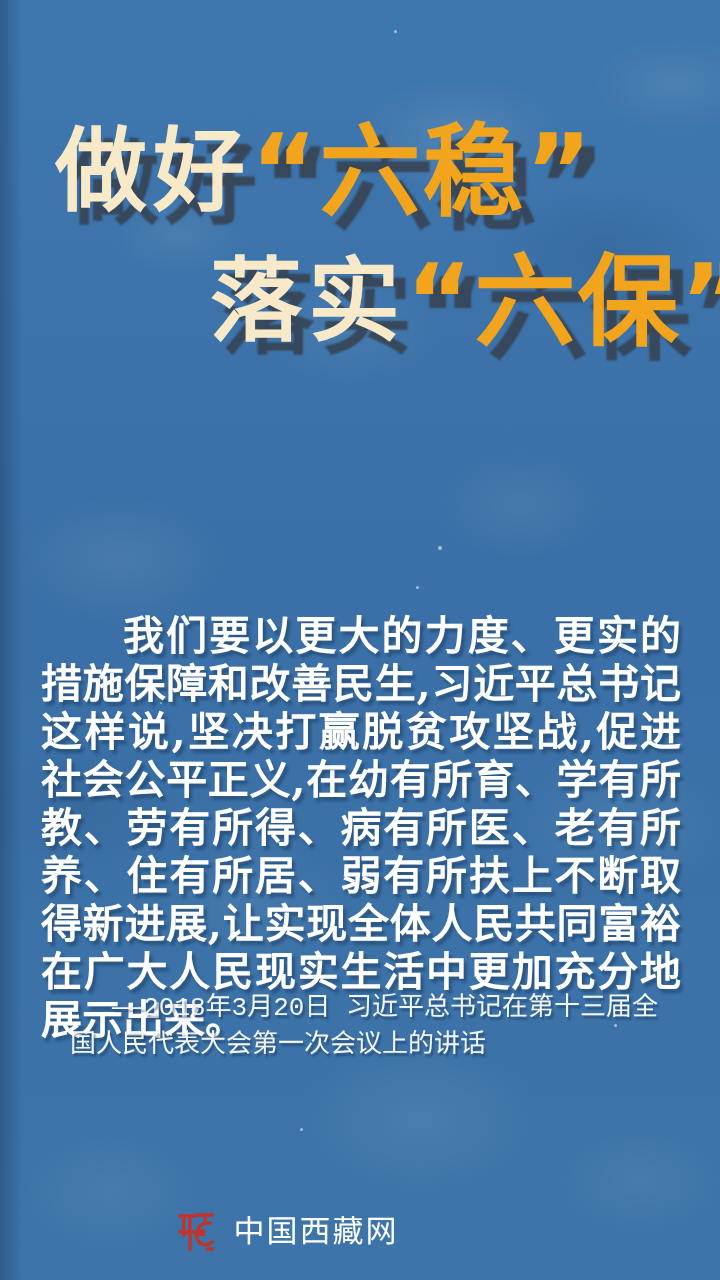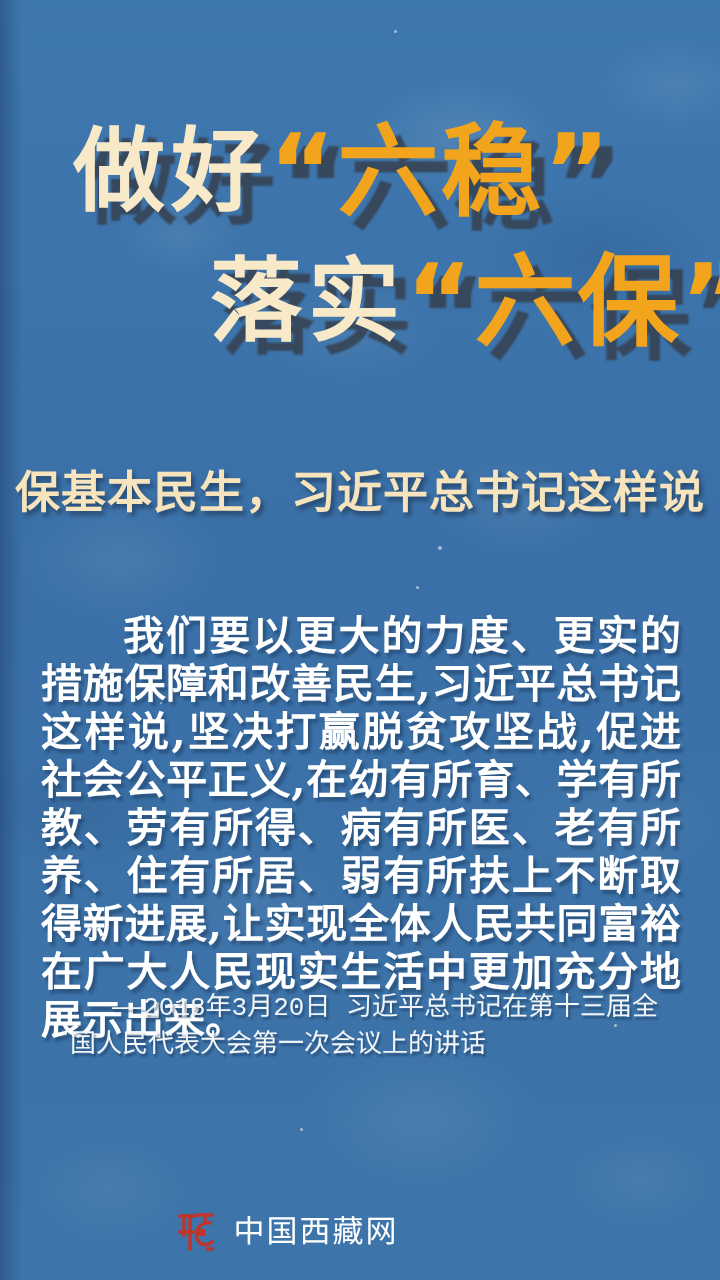--- a/index.html
+++ b/index.html
@@ -34,21 +34,21 @@
     background:rgba(255,255,255,.55);
     filter:blur(.6px);
   }
 
   
   .title-line{
     position:absolute; white-space:nowrap;
     font-family:"DejaVu Sans","Liberation Sans",sans-serif;
     font-weight:bold; line-height:1;
   }
-  .t-line1{ top:122px; left:73px; }
+  .t-line1{ top:122px; left:55px; }
   .t-line2{ top:252px; left:210px; }
   .t-cream{
     color:var(--title-cream,#f8e9c8);
     font-size:92px; letter-spacing:6px;
     text-shadow:12px 13px 2px rgba(54,62,76,.82);
   }
   .t-orange{
     color:var(--title-orange,#f1a41c);
     font-size:101px; letter-spacing:2px;
     text-shadow:13px 14px 2px rgba(54,62,76,.82);
@@ -109,21 +109,20 @@
   <div class="bubble" style="left:614px; top:1024px;width:3px; height:3px;"></div>
   <div class="bubble" style="left:160px; top:702px; width:2px; height:2px;"></div>
 
   <div class="title-line t-line1">
     <span class="t-cream">做好</span><span class="t-orange">“六稳”</span>
   </div>
   <div class="title-line t-line2">
     <span class="t-cream">落实</span><span class="t-orange">“六保”</span>
   </div>
 
-  <h2 class="subtitle">保基本民生，习近平总书记这样说</h2>
 
   <p class="quote">我们要以更大的力度、更实的措施保障和改善民生,习近平总书记这样说,坚决打赢脱贫攻坚战,促进社会公平正义,在幼有所育、学有所教、劳有所得、病有所医、老有所养、住有所居、弱有所扶上不断取得新进展,让实现全体人民共同富裕在广大人民现实生活中更加充分地展示出来。</p>
 
   <p class="attribution">——2018年3月20日  习近平总书记在第十三届全国人民代表大会第一次会议上的讲话</p>
 
   <div class="footer">
     <svg class="logo-mark" viewBox="0 0 36 44" aria-hidden="true">
       <g stroke="#c0342c" stroke-width="3.4" fill="none" stroke-linecap="square">
         <path d="M2 7 H17"></path>
         <path d="M6 7 V26"></path>

